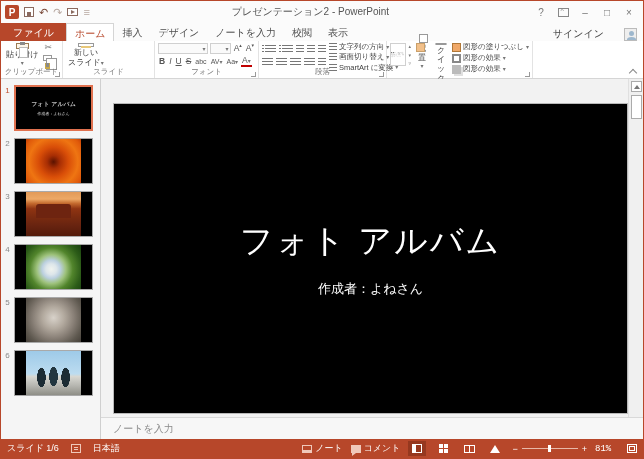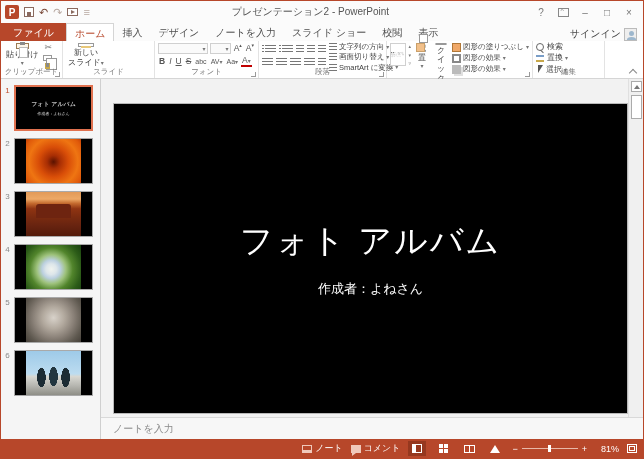--- a/index.html
+++ b/index.html
@@ -21,21 +21,21 @@
   .win-controls { display:flex; align-items:center; gap:2px; padding-right:4px; }
   .winbtn { width:20px; height:16px; display:flex; align-items:center; justify-content:center; color:#777; font-size:10px; }
   .ico-ribbonopt { width:11px; height:9px; border:1px solid #888; position:relative; }
   .ico-ribbonopt::after { content:"^"; position:absolute; top:-2px; left:2px; font-size:7px; color:#888; }
 
   
   .menubar { position:absolute; top:22px; left:0; right:0; height:18px; display:flex; align-items:flex-end; background:#fbfbfb; }
   .tab-file { background:#b7472a; color:#fff; padding:3px 12px 4px; font-size:10px; height:18px; }
   .tab { padding:3px 8px 4px; font-size:10px; color:#4e4e4e; height:18px; }
   .tab.active { background:#fff; color:#b7472a; border:1px solid #d5d5d5; border-bottom:none; }
-  .signin { margin-left:auto; display:flex; align-items:center; gap:3px; padding-right:6px; color:#444; font-size:10px; }
+  .signin { margin-left:auto; display:flex; align-items:center; gap:20px; padding-right:6px; color:#444; font-size:10px; }
   .avatar { width:13px; height:13px; border:1px solid #bbb; background:#eee; position:relative; overflow:hidden; }
   .avatar::before { content:""; position:absolute; top:2px; left:4px; width:5px; height:5px; border-radius:50%; background:#9db7cd; }
   .avatar::after { content:""; position:absolute; bottom:-2px; left:2px; width:9px; height:5px; border-radius:50% 50% 0 0; background:#9db7cd; }
 
   
   .ribbon { position:absolute; top:40px; left:0; right:0; height:38px; background:#fff; border-bottom:1px solid #d5d5d5; display:flex; }
   .group { position:relative; height:100%; border-right:1px solid #e3e3e3; padding:2px 3px 11px; display:flex; gap:3px; }
   .group-label { position:absolute; bottom:1px; left:0; right:0; text-align:center; font-size:7.5px; color:#777;margin-top:8px; }
   .launcher { position:absolute; bottom:1px; right:2px; width:5px; height:5px; border-right:1px solid #999; border-bottom:1px solid #999; }
   .bigbtn { display:flex; flex-direction:column; align-items:center; justify-content:flex-start; gap:1px; padding:0 2px; font-size:8px; color:#3f3f3f; text-align:center; line-height:1.15; }
@@ -138,21 +138,21 @@
       linear-gradient(#fff,#fff) 0 0/4px 4px no-repeat,
       linear-gradient(#fff,#fff) 5px 0/4px 4px no-repeat,
       linear-gradient(#fff,#fff) 0 5px/4px 4px no-repeat,
       linear-gradient(#fff,#fff) 5px 5px/4px 4px no-repeat; outline:none; }
   .ico-reading { width:11px; height:8px; border:1px solid #fff; position:relative; }
   .ico-reading::after { content:""; position:absolute; top:0; bottom:0; left:4px; width:1px; background:#fff; }
   .ico-show { width:0; height:0; border-left:5px solid transparent; border-right:5px solid transparent; border-top:8px solid #fff; transform:rotate(180deg); }
   .zoomslider { display:flex; align-items:center; gap:4px; }
   .zs-line { width:56px; height:1px; background:#e8b8a8; position:relative; }
   .zs-thumb { position:absolute; left:26px; top:-3px; width:3px; height:7px; background:#fff; }
-  .zoompct { width:24px; text-align:right; }
+  .zoompct { width:24px; text-align:left;font-family:Liberation Mono, monospace; }
   .ico-fit { width:10px; height:9px; border:1px solid #fff; position:relative; }
   .ico-fit::after { content:""; position:absolute; inset:1px; border:1px dashed #fff; }
 </style>
 </head>
 <body>
 
 <div class="window">
 
   <div class="titlebar">
     <div class="qat">
@@ -174,21 +174,20 @@
       <span class="winbtn">×</span>
     </div>
   </div>
 
   <div class="menubar">
     <span class="tab-file">ファイル</span>
     <span class="tab active">ホーム</span>
     <span class="tab">挿入</span>
     <span class="tab">デザイン</span>
     <span class="tab">ノートを入力</span>
-    <span class="tab">スライド ショー</span>
     <span class="tab">校閲</span>
     <span class="tab">表示</span>
     <div class="signin">
       <span>サインイン</span>
       <span class="avatar"></span>
     </div>
   </div>
 
   <div class="ribbon">
 
@@ -329,39 +328,20 @@
           </span>
         <span class="smallbtn" style="font-size:7.5px;">
             <span class="ico-effects"></span>
             <span>図形の効果</span>
             <span class="dd">▾</span>
           </span>
       </div>
       <span class="launcher"></span>
     </div>
 
-    <div class="group" style="width:72px; border-right:1px solid #e3e3e3;">
-      <div class="smallcol">
-        <span class="smallbtn">
-            <span class="ico-find"></span>
-            <span>検索</span>
-          </span>
-        <span class="smallbtn">
-            <span class="ico-replace"></span>
-            <span>置換</span>
-            <span class="dd">▾</span>
-          </span>
-        <span class="smallbtn">
-            <span class="ico-select"></span>
-            <span>選択</span>
-            <span class="dd">▾</span>
-          </span>
-      </div>
-      <span class="group-label">編集</span>
-    </div>
 
     <div style="flex:1; position:relative;">
       <span class="collapse-chevron"></span>
     </div>
   </div>
 
   <div class="content">
 
     <div class="thumbpanel">
       <div class="thumbrow">
@@ -416,20 +396,25 @@
       <span class="vscroll-up"></span>
       <span class="vscroll-thumb"></span>
     </div>
 
     <div class="notesbar">
       <span class="notes-ph">ノートを入力</span>
     </div>
   </div>
 
   <div class="statusbar">
+    <div class="sb-left">
+      <span class="sb-item">スライド 1/6</span>
+      <span class="ico-proof"></span>
+      <span class="sb-item">日本語</span>
+    </div>
     <div class="sb-right">
       <span class="sb-item">
           <span class="ico-note"></span>
           <span>ノート</span>
         </span>
       <span class="sb-item">
           <span class="ico-comment"></span>
           <span>コメント</span>
         </span>
       <span class="viewbtn active">

